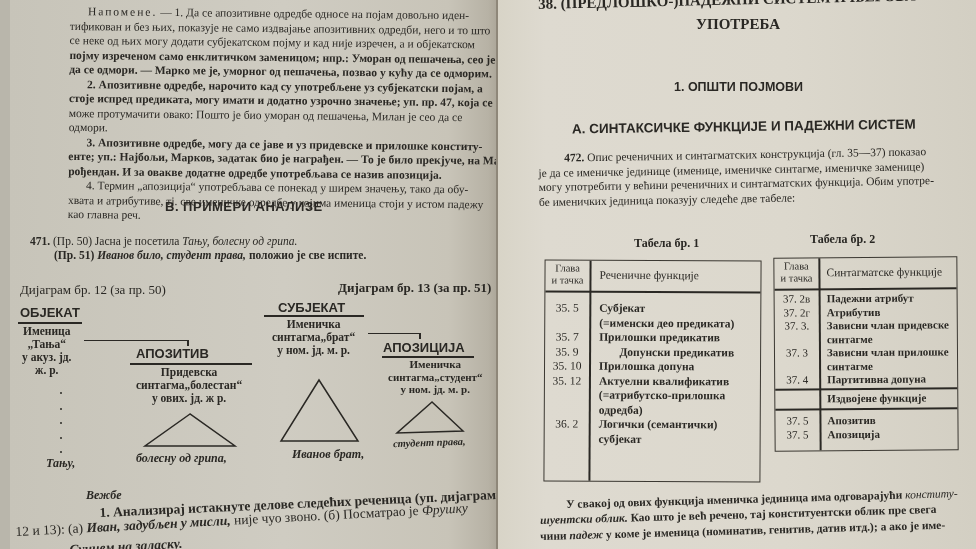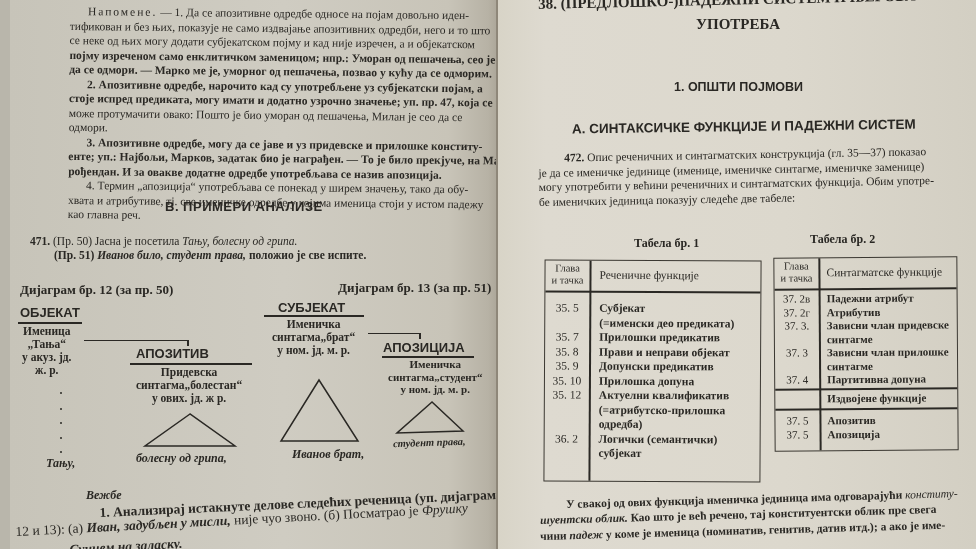--- a/index.html
+++ b/index.html
@@ -64,21 +64,21 @@
     <span class="b">471.</span>
     <span>(Пр. 50) Јасна је посетила</span>
     <span class="i">Тању, болесну од грипа.</span>
   </div>
   <div class="abs p" style="left:44px;top:248px;">
     <span class="b">(Пр. 51)</span>
     <span class="i b">Иванов било, студент права,</span>
     <span class="b">положио је све испите.</span>
   </div>
 
-  <div class="abs" style="left:10px;top:282px;font-size:13px;font-weight:bold;">Дијаграм бр. 12 (за пр. 50)</div>
+  <div class="abs" style="left:10px;top:282px;font-size:13px;font-weight:normal;">Дијаграм бр. 12 (за пр. 50)</div>
   <div class="abs h" style="left:10px;top:305px;font-size:13px;">ОБЈЕКАТ</div>
   <div class="rule" style="left:8px;top:322px;width:64px;"></div>
   <div class="abs b" style="left:12px;top:325px;font-size:11.5px;line-height:13px;text-align:center;">
     <div>Именица</div>
     <div>„Тања“</div>
     <div>у акуз. јд.</div>
     <div>ж. р.</div>
   </div>
   <div class="rule" style="left:74px;top:340px;width:104px;height:1.2px;"></div>
   <div class="vline" style="left:177px;top:340px;height:6px;"></div>
@@ -164,26 +164,22 @@
           </tr>
       <tr>
             <td class="cell-num"></td>
             <td class="b" style="padding-left:10px;">(=именски део предиката)</td>
           </tr>
       <tr>
             <td class="cell-num">35. 7</td>
             <td class="b" style="padding-left:10px;">Прилошки предикатив</td>
           </tr>
       <tr>
-            <td class="cell-num">35. 8</td>
-            <td class="b" style="padding-left:10px;">Прави и неправи објекат</td>
-          </tr>
-      <tr>
             <td class="cell-num">35. 9</td>
-            <td class="b" style="padding-left:10px;">Допунски предикатив</td>
+            <td class="b" style="padding-left:10px;text-align:right;">Допунски предикатив</td>
           </tr>
       <tr>
             <td class="cell-num">35. 10</td>
             <td class="b" style="padding-left:10px;">Прилошка допуна</td>
           </tr>
       <tr>
             <td class="cell-num">35. 12</td>
             <td class="b" style="padding-left:10px;">Актуелни квалификатив</td>
           </tr>
       <tr>

